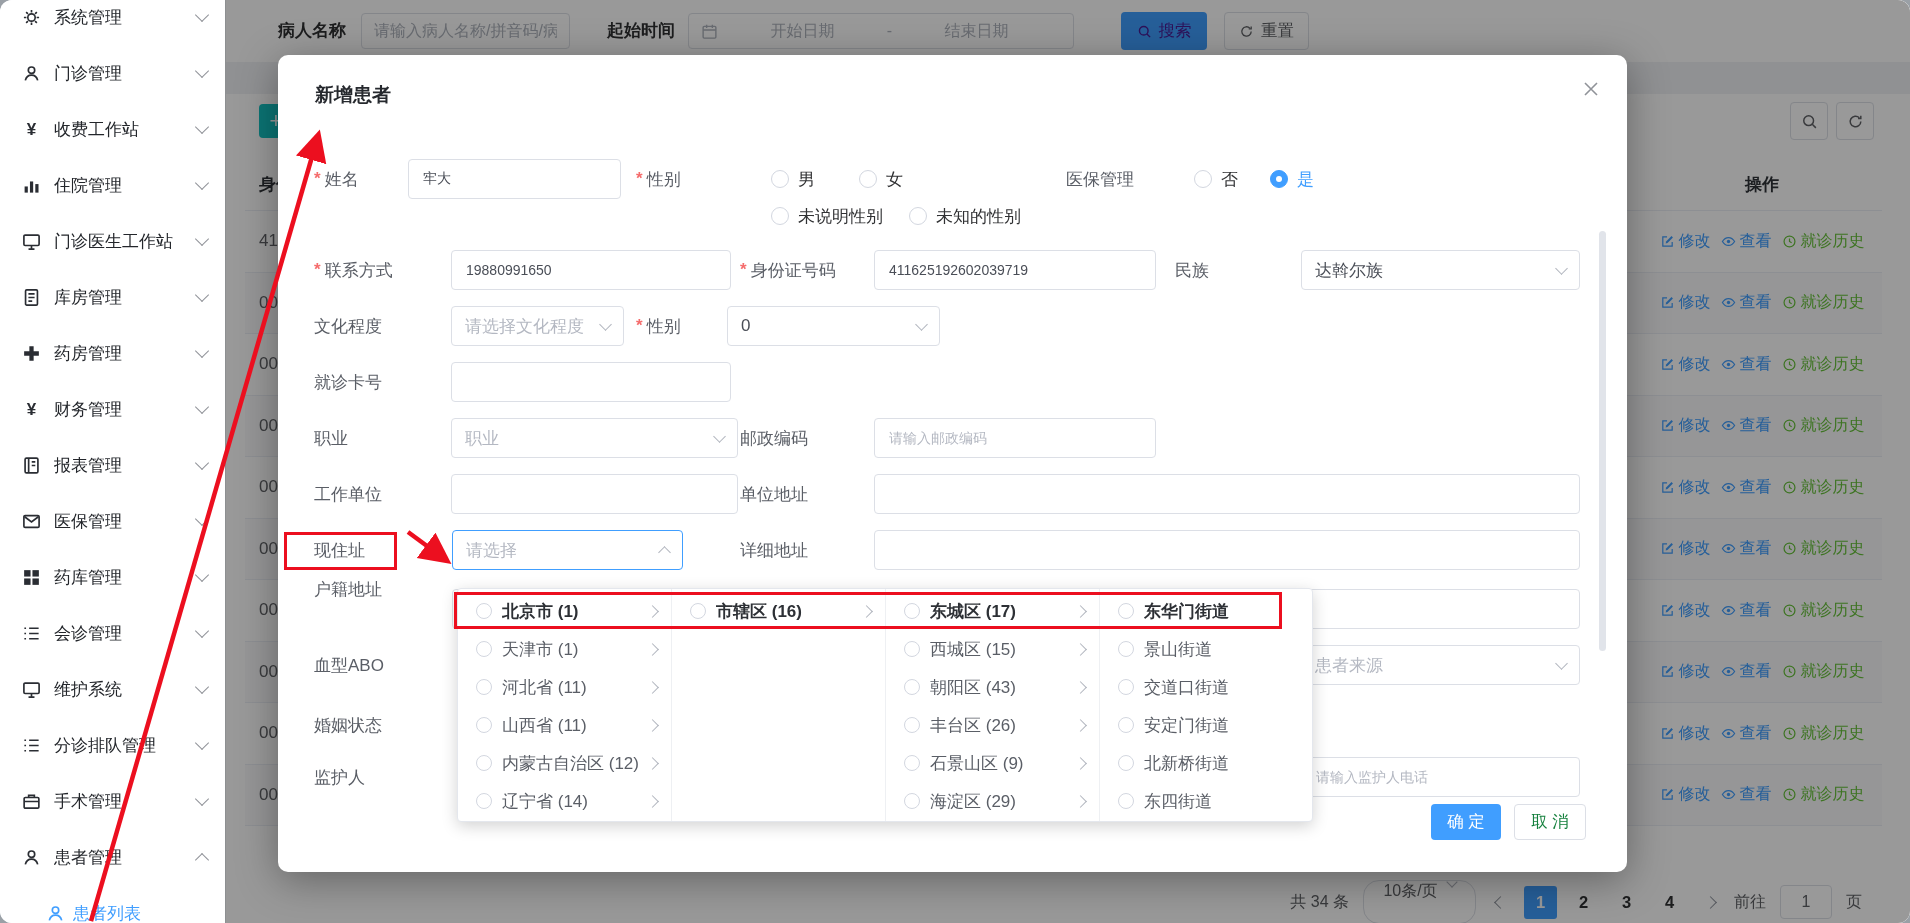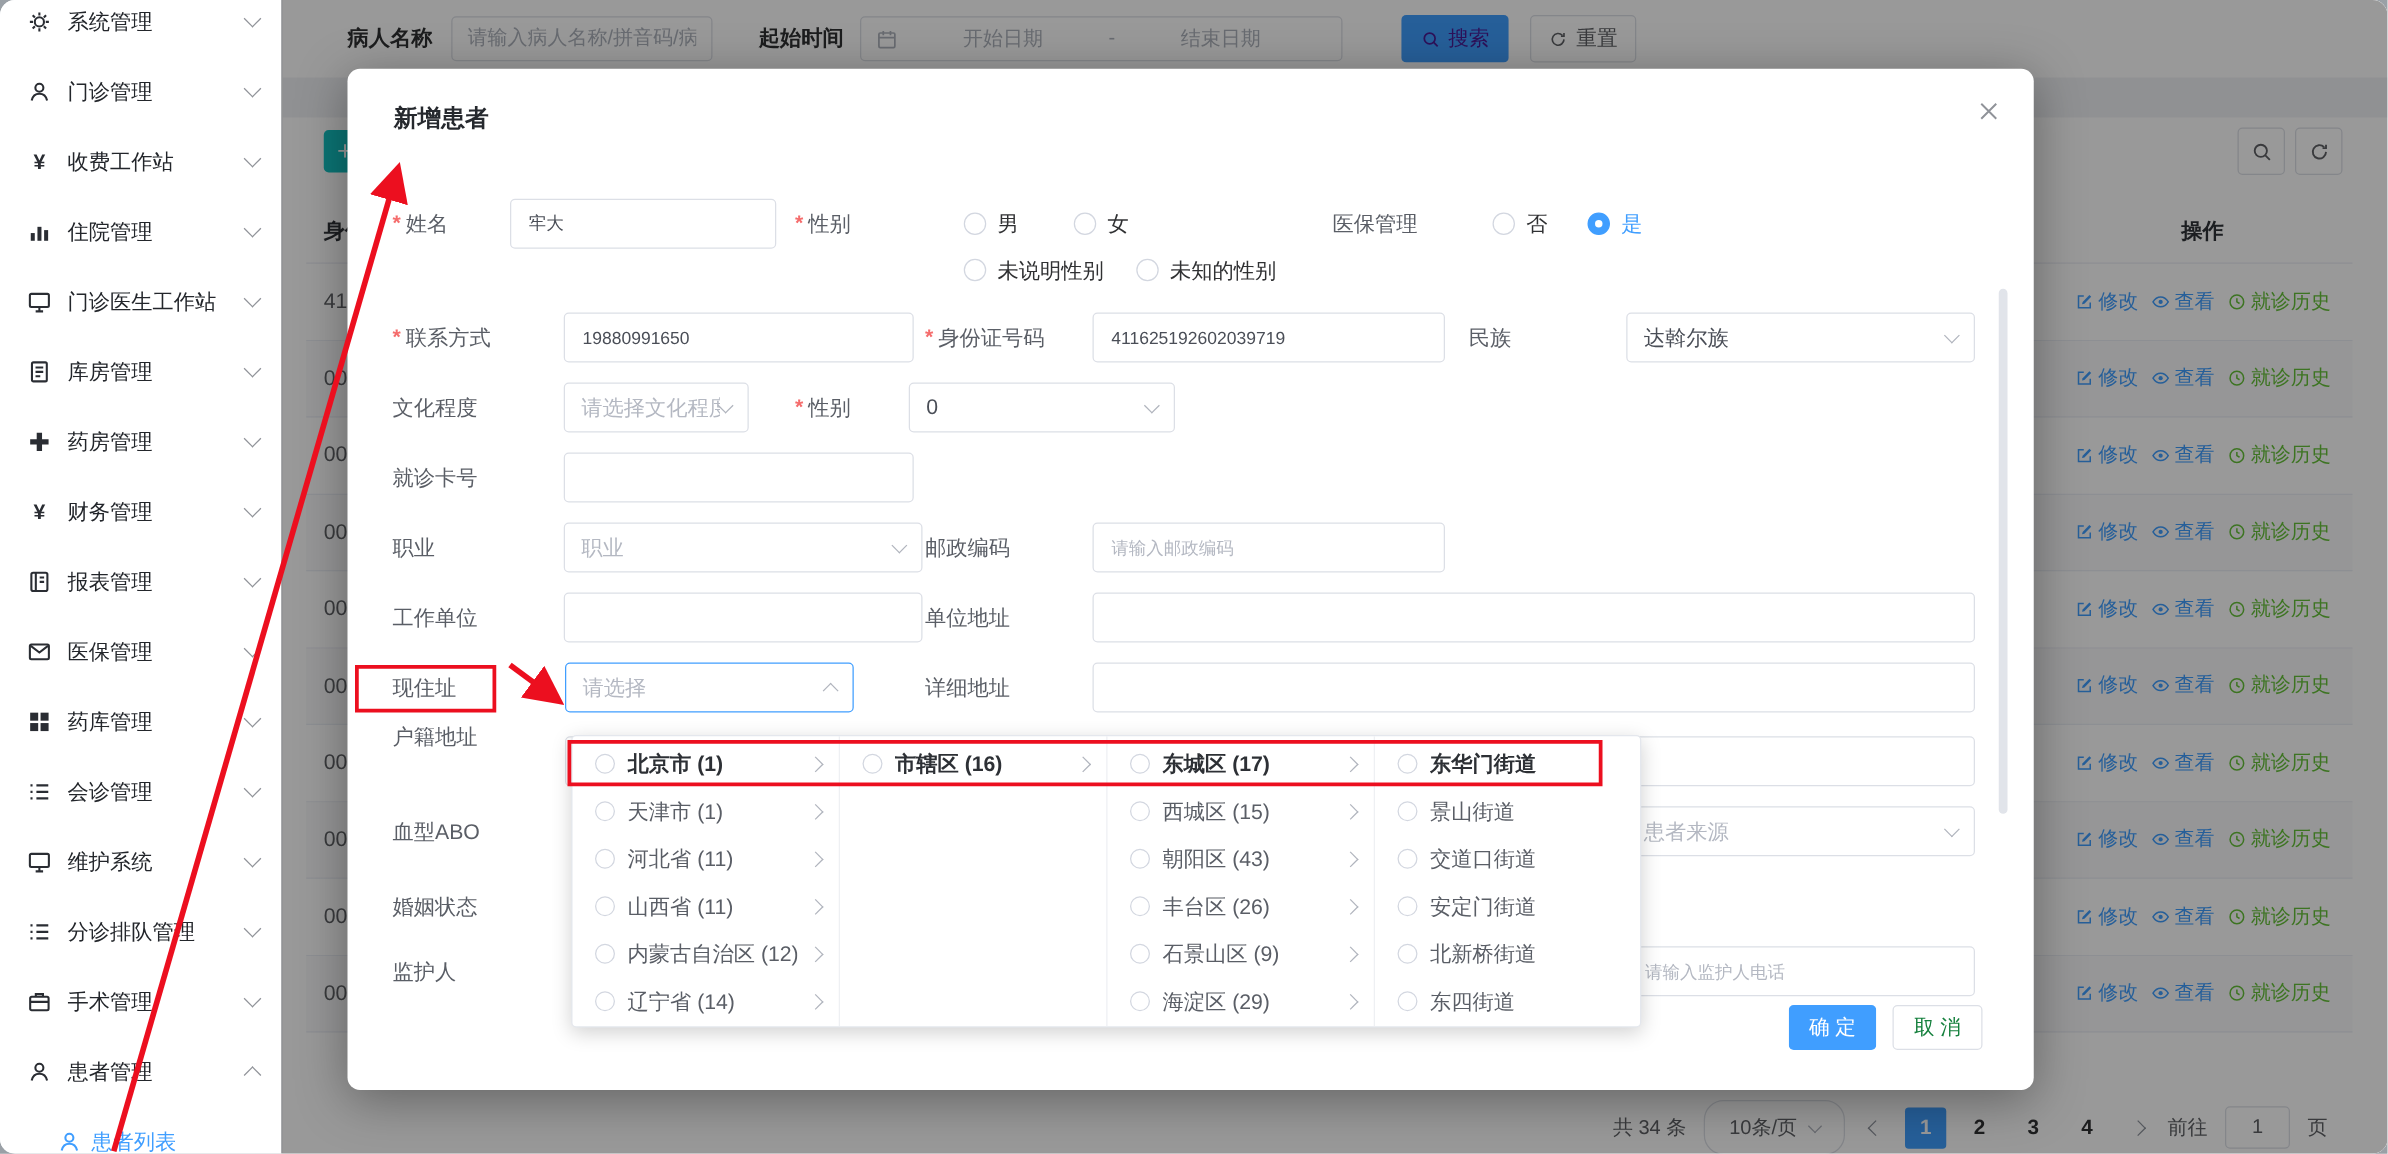--- a/index.html
+++ b/index.html
@@ -49,21 +49,21 @@
   .trow{height:61.5px;display:flex;align-items:center;border-bottom:1px solid #ebeef5;color:#606266;box-sizing:border-box}
   div.trow:nth-of-type(even){background:#fafbfc}
   .tid{flex:1;padding-left:14px;white-space:nowrap;overflow:hidden}
   .tacts{width:240px;display:flex;align-items:center;justify-content:center;gap:10px;font-size:16px;white-space:nowrap}
   .act{display:inline-flex;align-items:center;gap:4px;cursor:pointer}
   .act svg{width:15px;height:15px}
   .act.blue{color:#409eff}
   .act.green{color:#67c23a}
 
   .pagination{position:absolute;top:791px;right:48px;height:34px;display:flex;align-items:center;gap:14px;font-size:16px;color:#606266}
-  .pg-size{width:113px;height:44px;border:1px solid #dcdfe6;border-radius:16px;display:flex;align-items:center;justify-content:center;gap:10px;background:#fff;cursor:pointer;box-sizing:border-box}
+  .pg-size{width:113px;height:44px;border:1px solid #dcdfe6;border-radius:16px;display:flex;justify-content:center;gap:10px;background:#fff;cursor:pointer;box-sizing:border-box}
   .pg-size .chev{width:7px;height:7px;margin-top:-3px;border-color:#b0b4bd}
   .pg-arrow{width:20px;display:flex;justify-content:center;cursor:pointer}
   .pg-arrow .chev{width:8px;height:8px;border-color:#8d929b}
   .pg-pages{display:flex;gap:10px}
   .pg-num{min-width:33px;height:33px;border:none;border-radius:3px;background:transparent;color:#303133;font-size:16.5px;font-weight:600;cursor:pointer;font-family:inherit}
   .pg-num.on{background:#409eff;color:#fff}
   .pg-input{width:52px;height:34px;border:1px solid #dcdfe6;border-radius:4px;text-align:center;font-size:16px;color:#606266;box-sizing:border-box}
 
   .overlay{position:absolute;inset:0;background:rgba(0,0,0,.4);z-index:10}
 
@@ -686,21 +686,21 @@
         <span>身份证号码</span>
       </span>
     <input class="finput" style="left: 596px; top: 195px; width: 282px;" value="411625192602039719">
     <span class="flabel" style="left:897px;top:195px">民族</span>
     <div class="fselect" style="left:1023px;top:195px;width:279px">
       <span class="val">达斡尔族</span>
       <i class="chev"></i>
     </div>
 
     <span class="flabel" style="left:36px;top:251px">文化程度</span>
-    <div class="fselect" style="left:173px;top:251px;width:148px">
+    <div class="fselect" style="left:173px;top:251px;width:173px">
       <span class="ph">请选择文化程度</span>
       <i class="chev"></i>
     </div>
     <span class="flabel" style="left:358px;top:251px">
         <b class="req">*</b>
         <span>性别</span>
       </span>
     <div class="fselect" style="left:449px;top:251px;width:213px">
       <span class="val">0</span>
       <i class="chev"></i>

